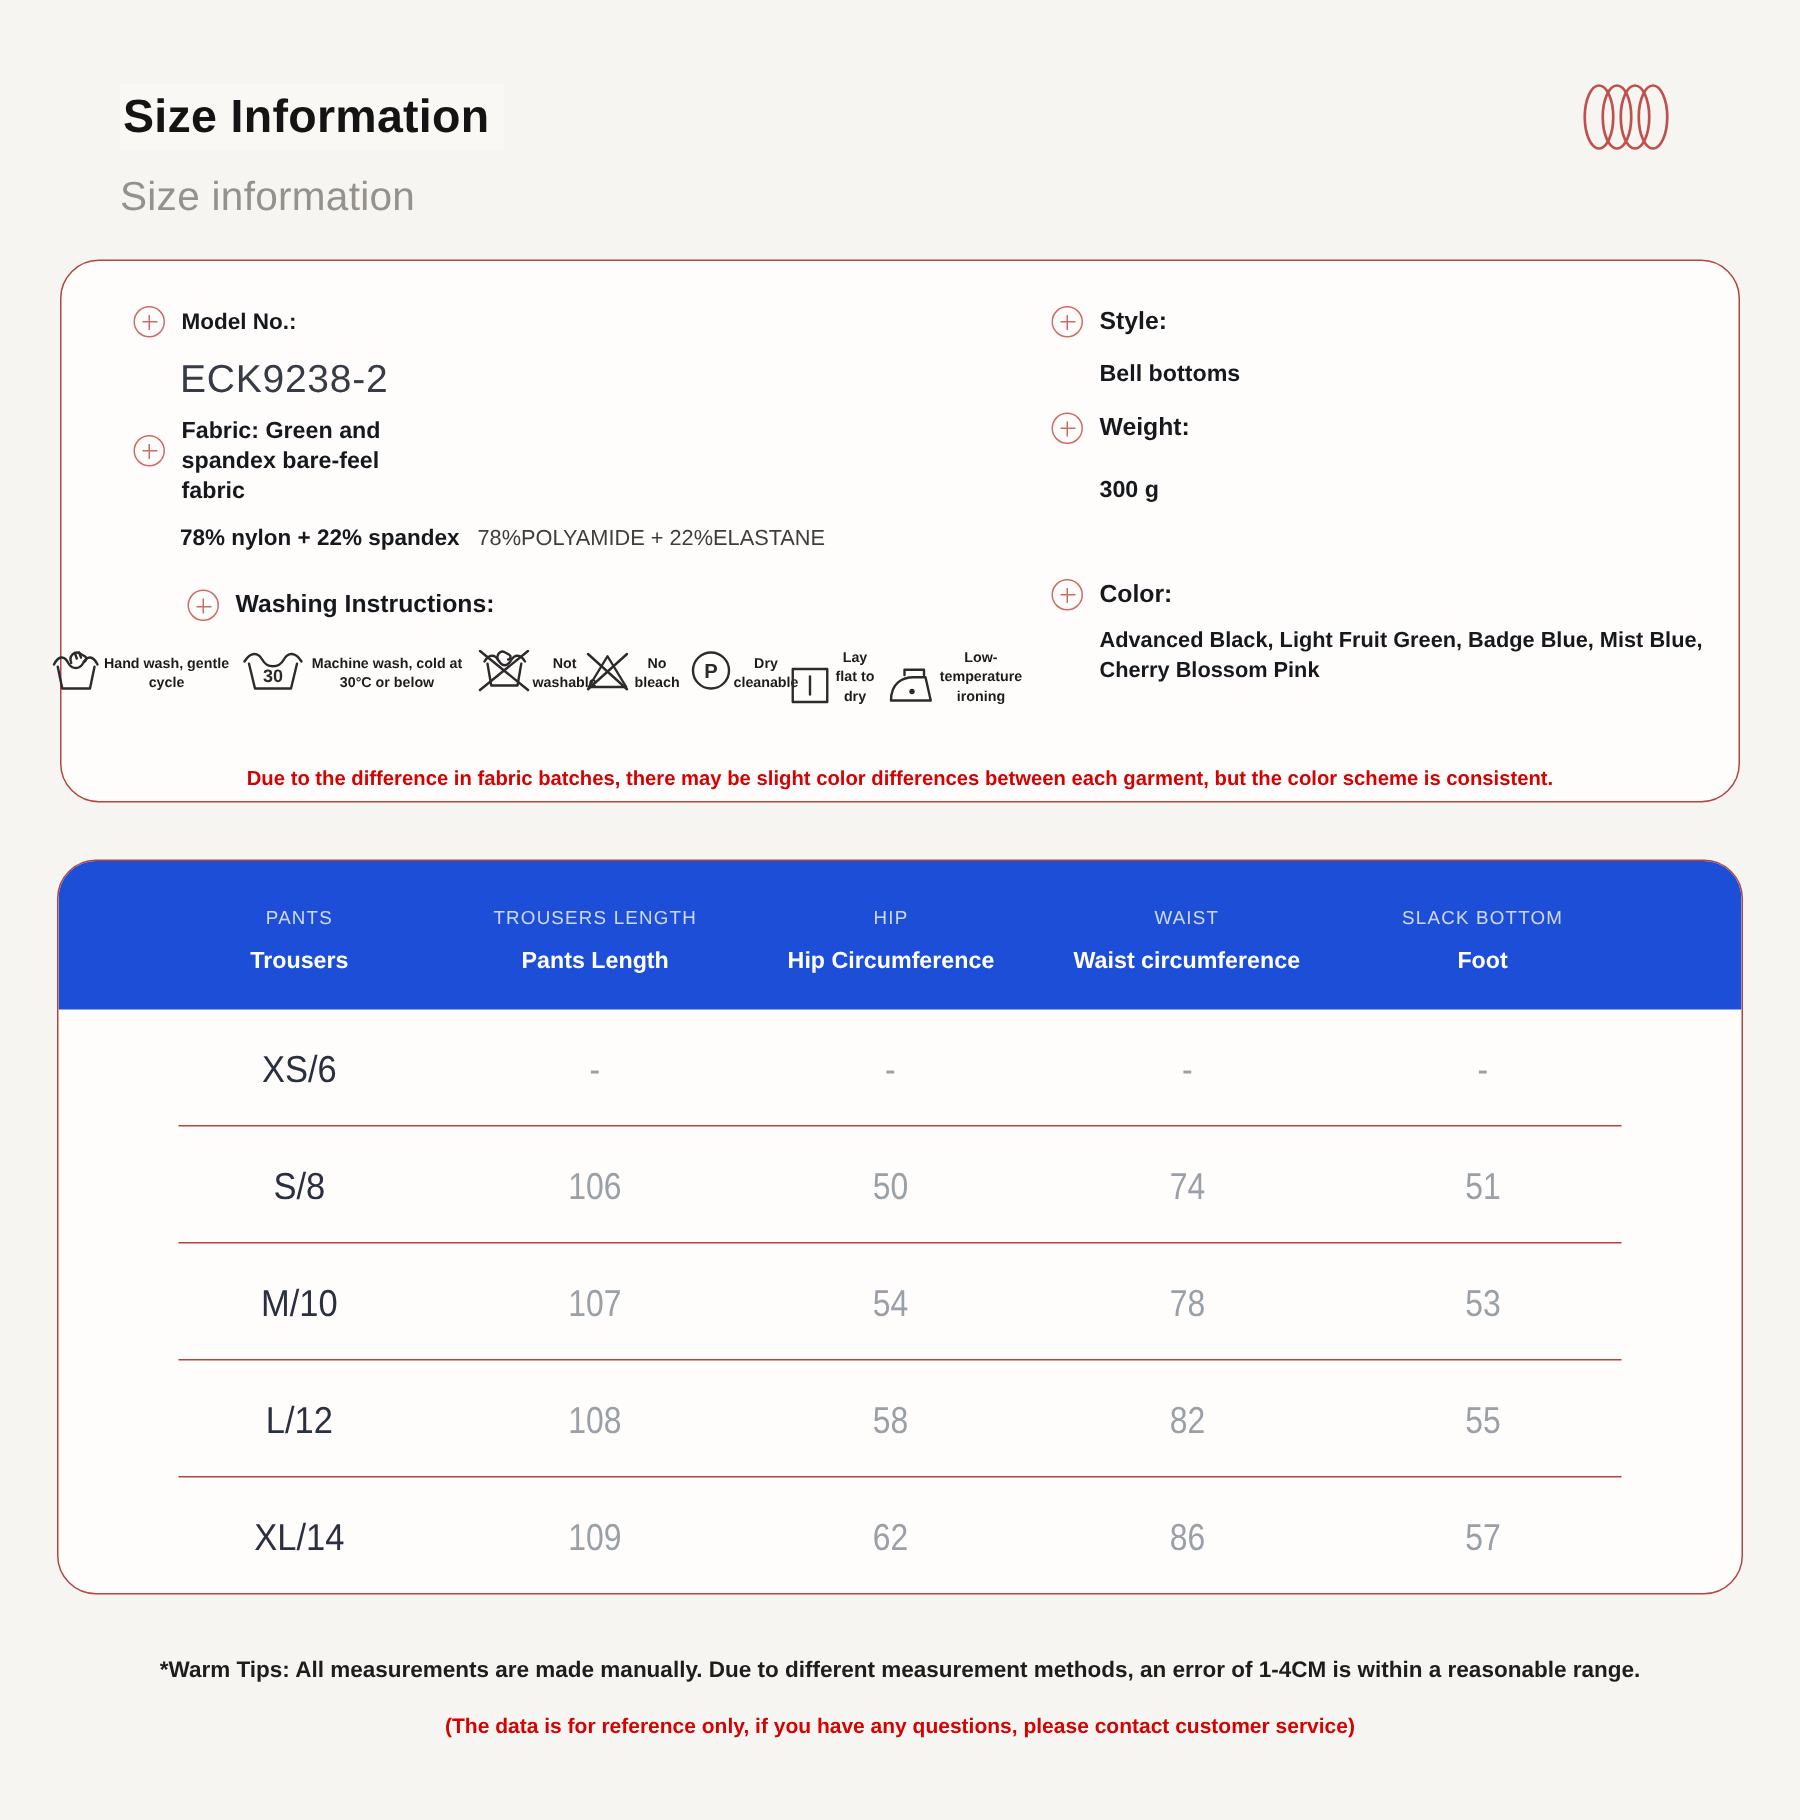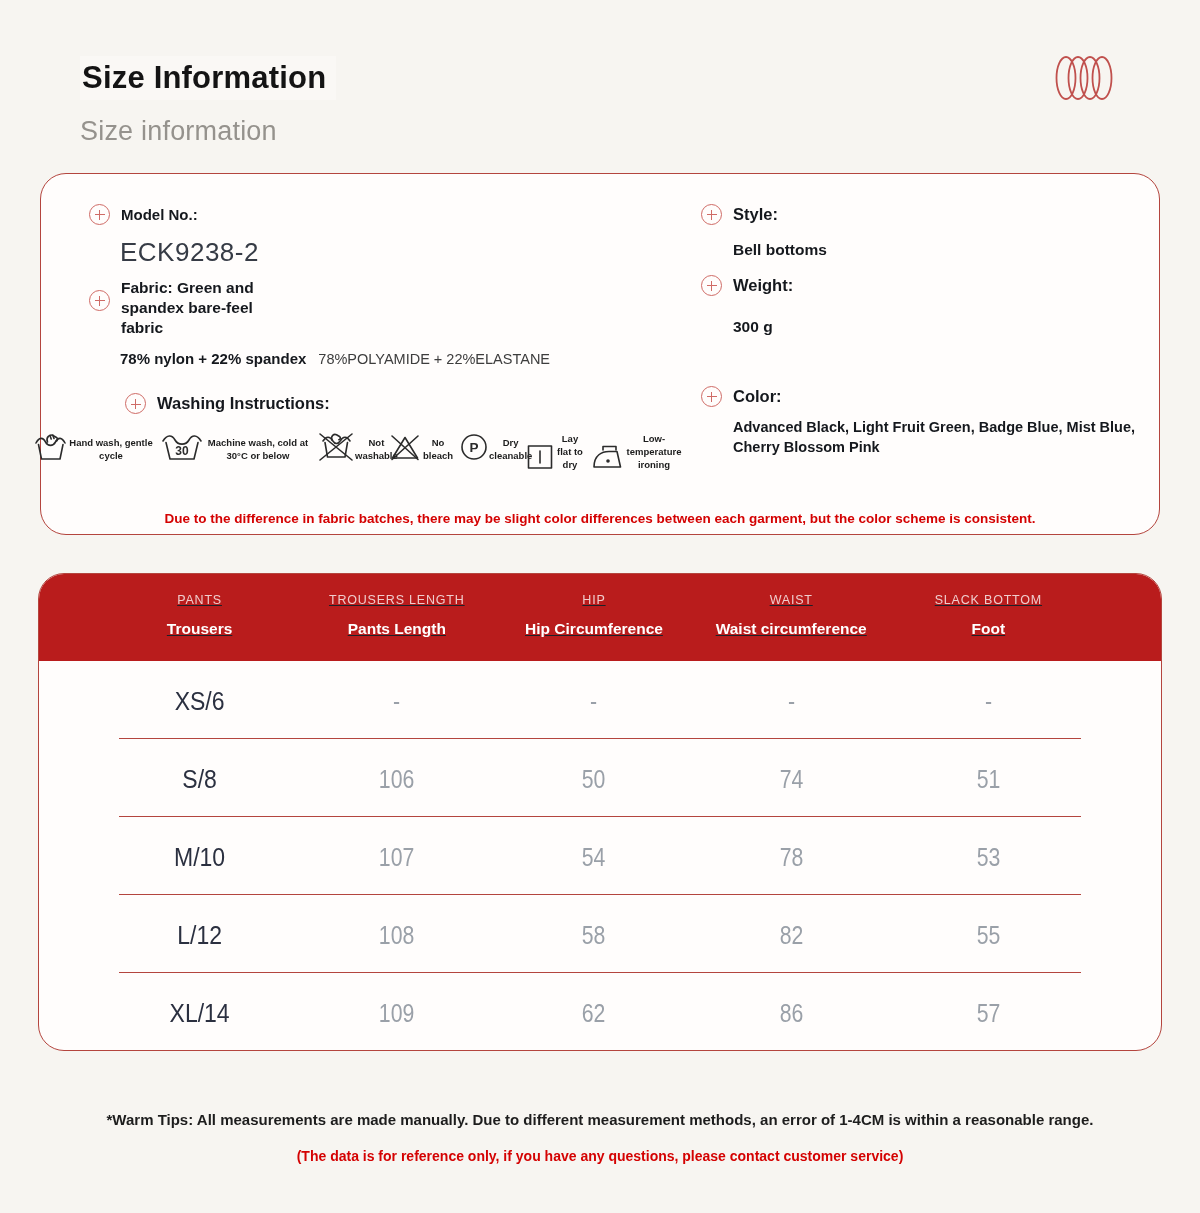--- a/index.html
+++ b/index.html
@@ -99,45 +99,44 @@
 
   
   .table-card {
     margin:38px 38px 0 38px;
     background:#fffdfc;
     border:1px solid #b4453e;
     border-radius:26px;
     overflow:hidden;
   }
   .thead {
-    background:#b91c1c;
+    background:#1d4ed8;
     display:grid;
     grid-template-columns:repeat(5,1fr);
-    padding:19px 74px 23px 62px;
-    text-decoration:underline;
+    padding:31px 74px 23px 62px;
   }
   .th { text-align:center; }
   .th-en {
     font-size:12.5px; font-weight:400; letter-spacing:.8px;
     color:rgba(255,255,255,.78);
   }
   .th-sub { margin-top:13px; font-size:15.5px; font-weight:700; color:#ffffff; }
   .tr {
     display:grid;
     grid-template-columns:repeat(5,1fr);
     height:77px; align-items:center;
     padding:4px 74px 0 62px;
   }
   .td { text-align:center; font-size:25px; }
   .td-size { color:#2b3040; font-weight:500; transform:scaleX(.92); }
   .td-val  { color:#9aa0a8; font-weight:400; transform:scaleX(.85); }
   .sep { height:1px; background:#b4453e; margin:0 80px; }
 
   
-  .ftr { margin-top:60px; text-align:center; }
+  .ftr { margin-top:42px; text-align:center; }
   .warm-tips { font-size:15px; font-weight:700; color:#1d1d1d; }
   .ref-note  { margin-top:20px; font-size:14px; font-weight:700; color:#d40202; }
 </style>
 </head>
 <body>
 
 <div class="page">
 
   <div class="hdr">
     <h1 class="page-title">Size Information</h1>

